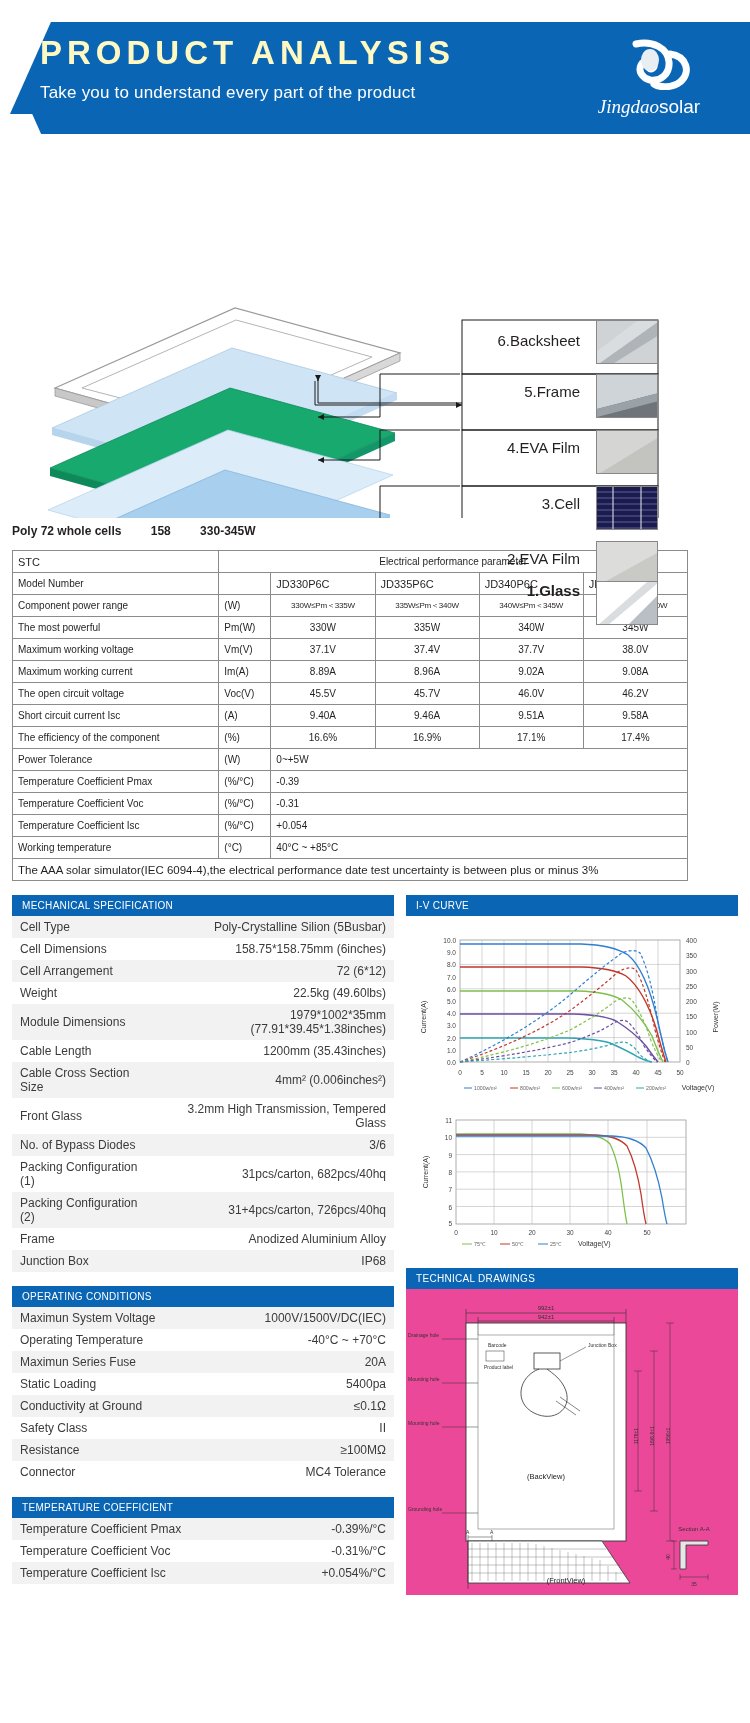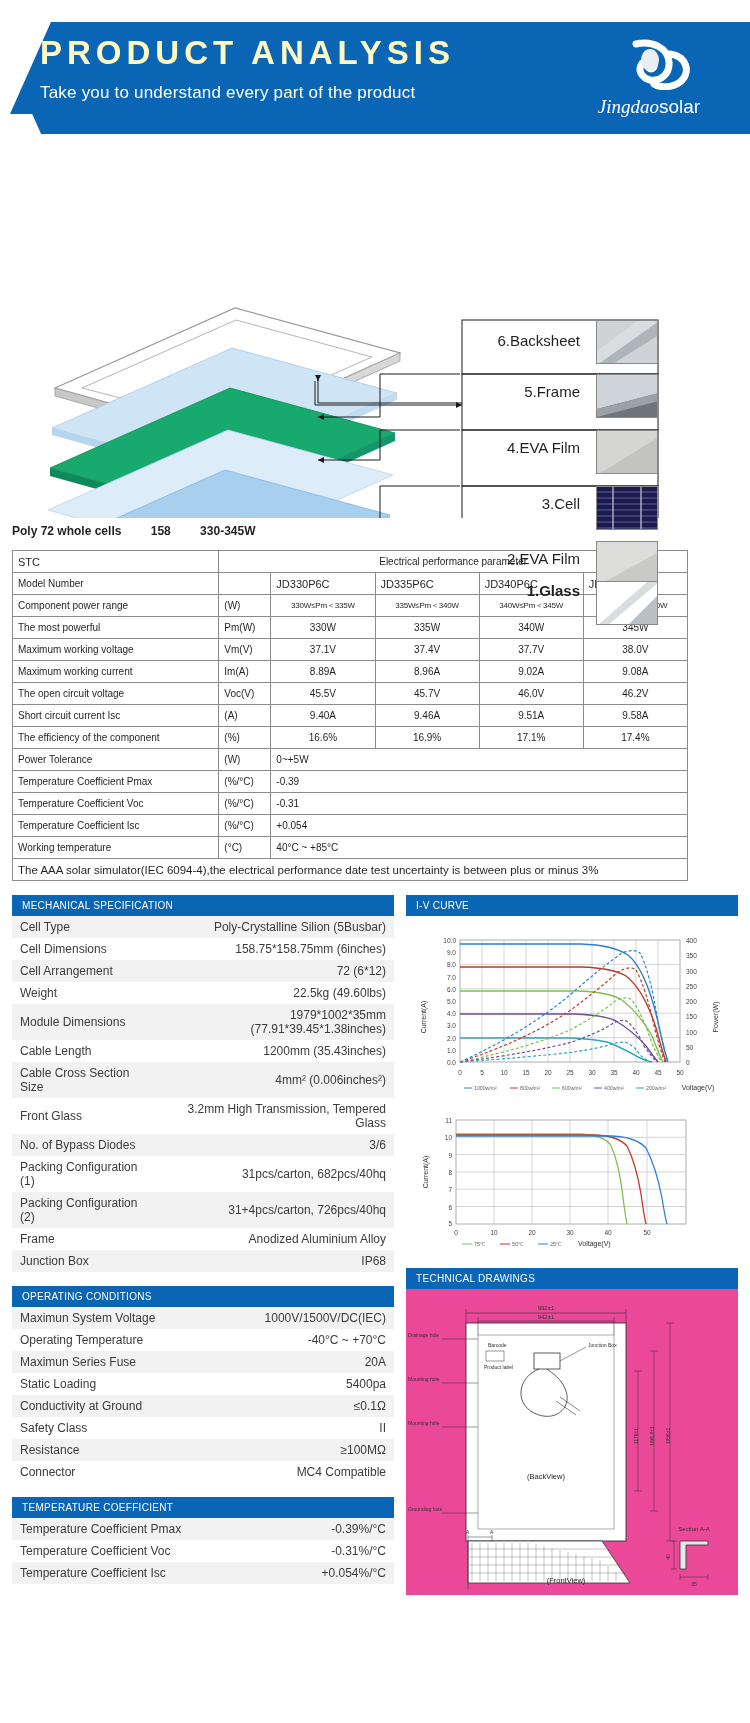--- a/index.html
+++ b/index.html
@@ -490,21 +490,21 @@
           <tr>
               <td class="k">Safety Class</td>
               <td class="v">II</td>
             </tr>
           <tr>
               <td class="k">Resistance</td>
               <td class="v">≥100MΩ</td>
             </tr>
           <tr>
               <td class="k">Connector</td>
-              <td class="v">MC4 Compatible</td>
+              <td class="v">MC4 Tolerance</td>
             </tr>
         </tbody>
       </table>
 
       <div class="spacer8"></div>
 
       <div class="sec-head">TEMPERATURE COEFFICIENT</div>
       <table class="spec">
         <tbody>
           <tr>

